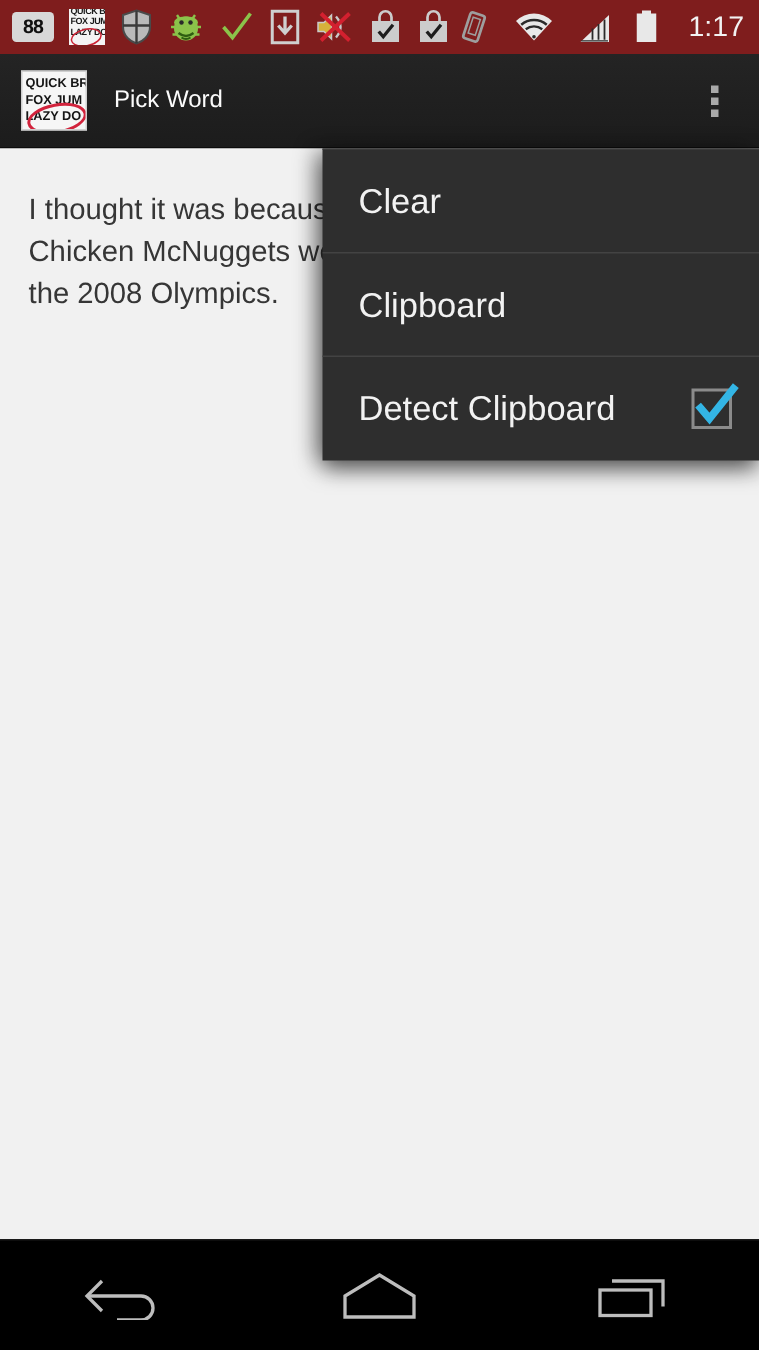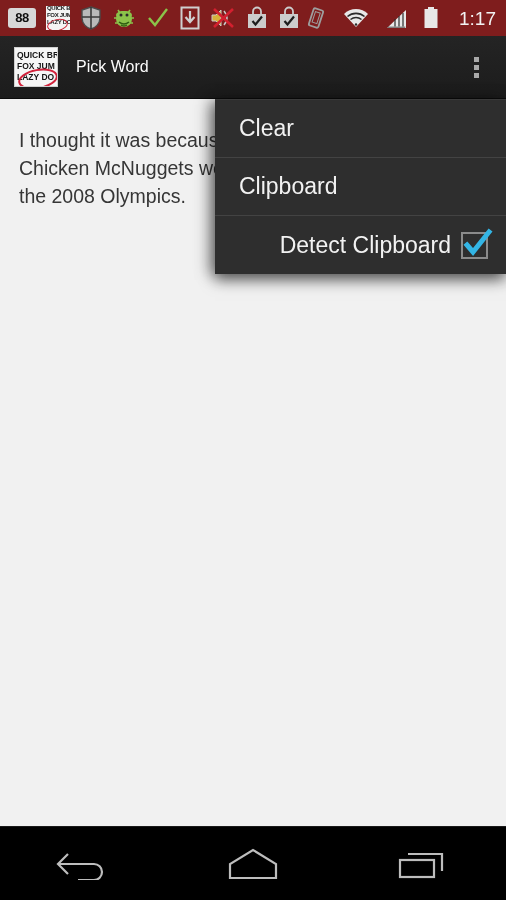--- a/index.html
+++ b/index.html
@@ -188,30 +188,30 @@
     position: absolute;
     left: 215px;
     top: 99px;
     width: 291px;
     background: #2e2e2e;
     box-shadow: 0 6px 14px rgba(0,0,0,0.55), -6px 0 14px rgba(0,0,0,0.35);
     z-index: 40;
     border-top: 1px solid #3a3a3a;
   }
   .menu-item {
-    height: 58px;
+    height: 69px;
     display: flex;
     align-items: center;
     box-sizing: border-box;
     padding-left: 24px;
     padding-right: 18px;
     border-bottom: 1px solid #434343;
     cursor: pointer;
   }
-  .menu-item:last-child { border-bottom: none; text-align: right; }
+  .menu-item:last-child { border-bottom: none; }
   .menu-label {
     color: #f2f2f2;
     font-size: 23px;
     flex: 1 1 auto;
     font-family: "Liberation Sans", sans-serif;
   }
   .menu-check {
     width: 27px; height: 27px;
     border: 2px solid #8b8b8b;
     box-sizing: border-box;

